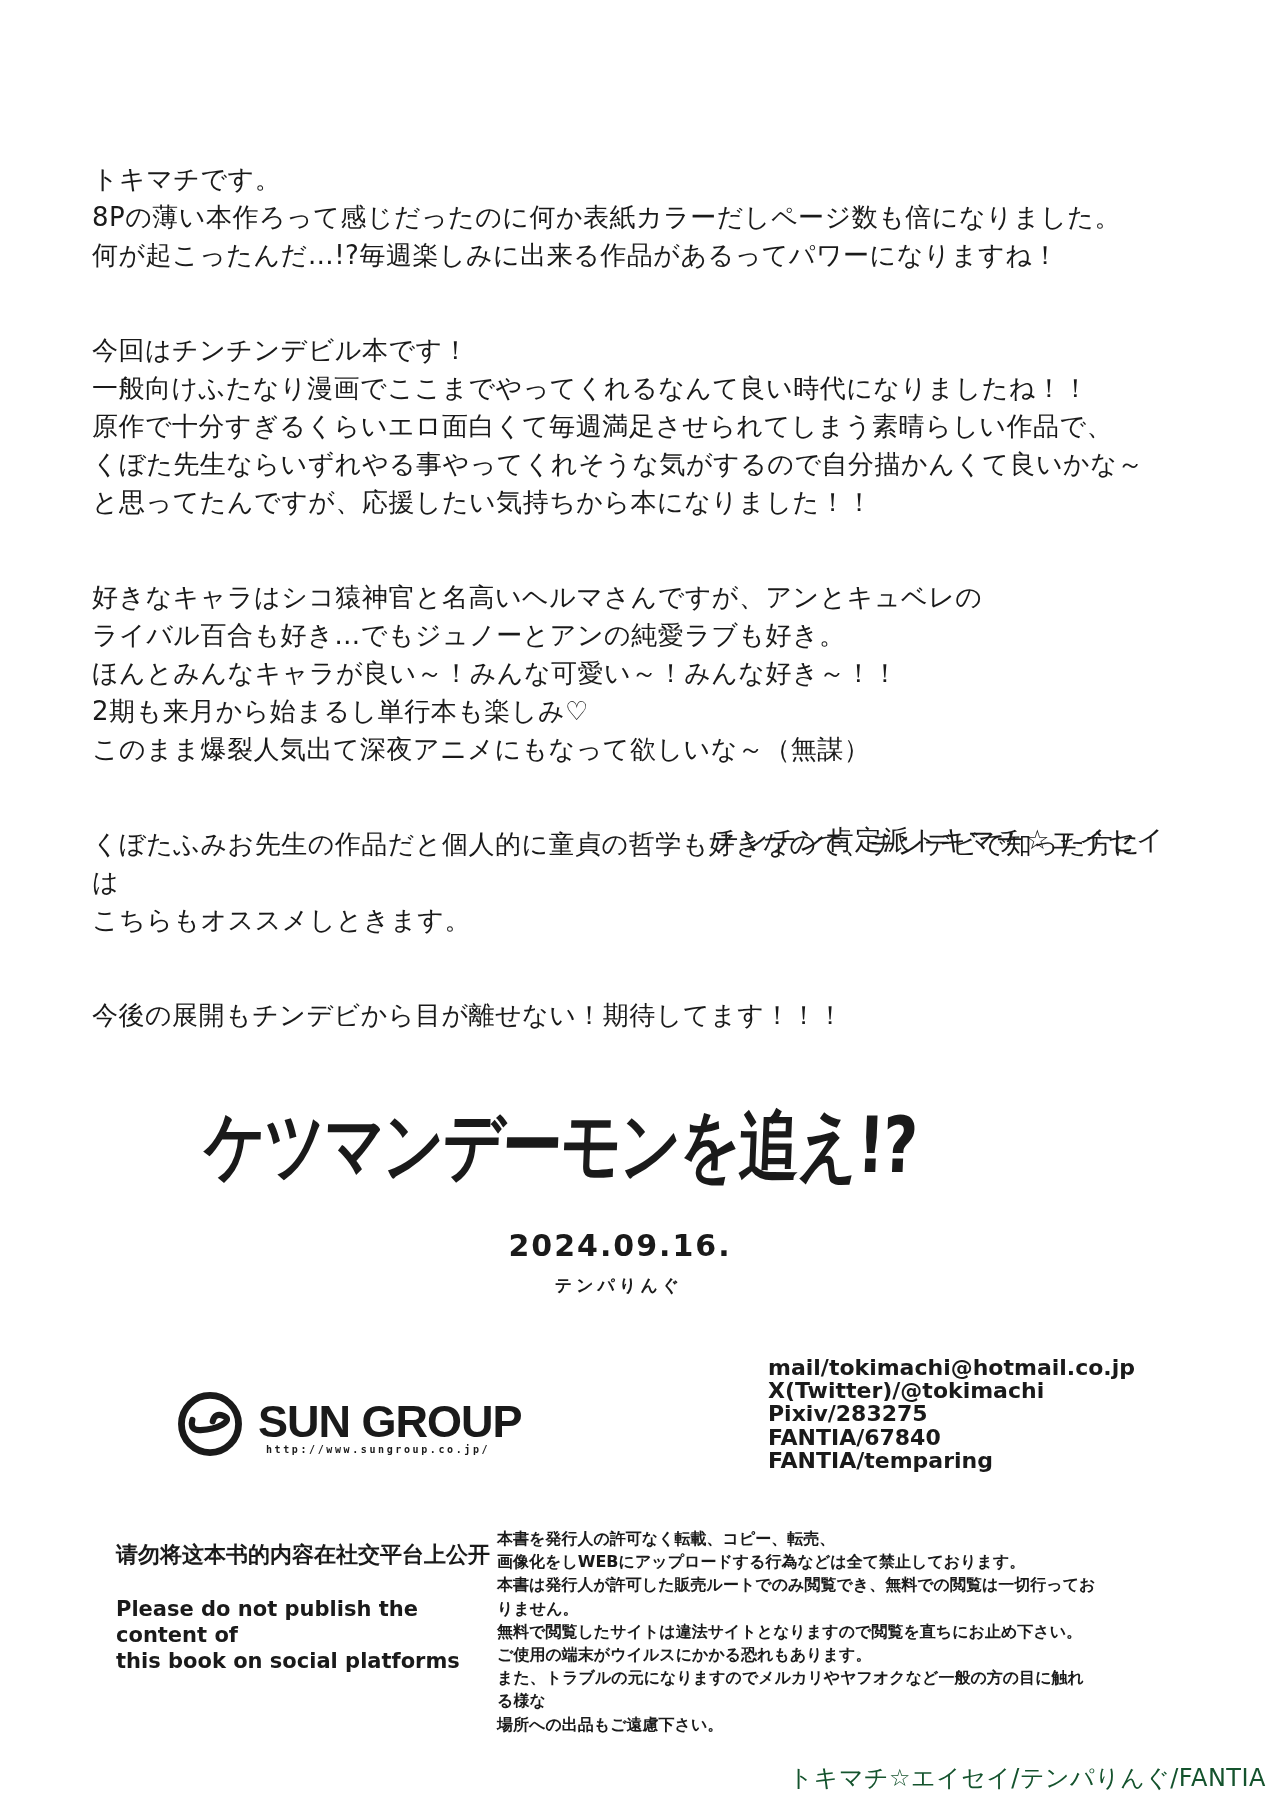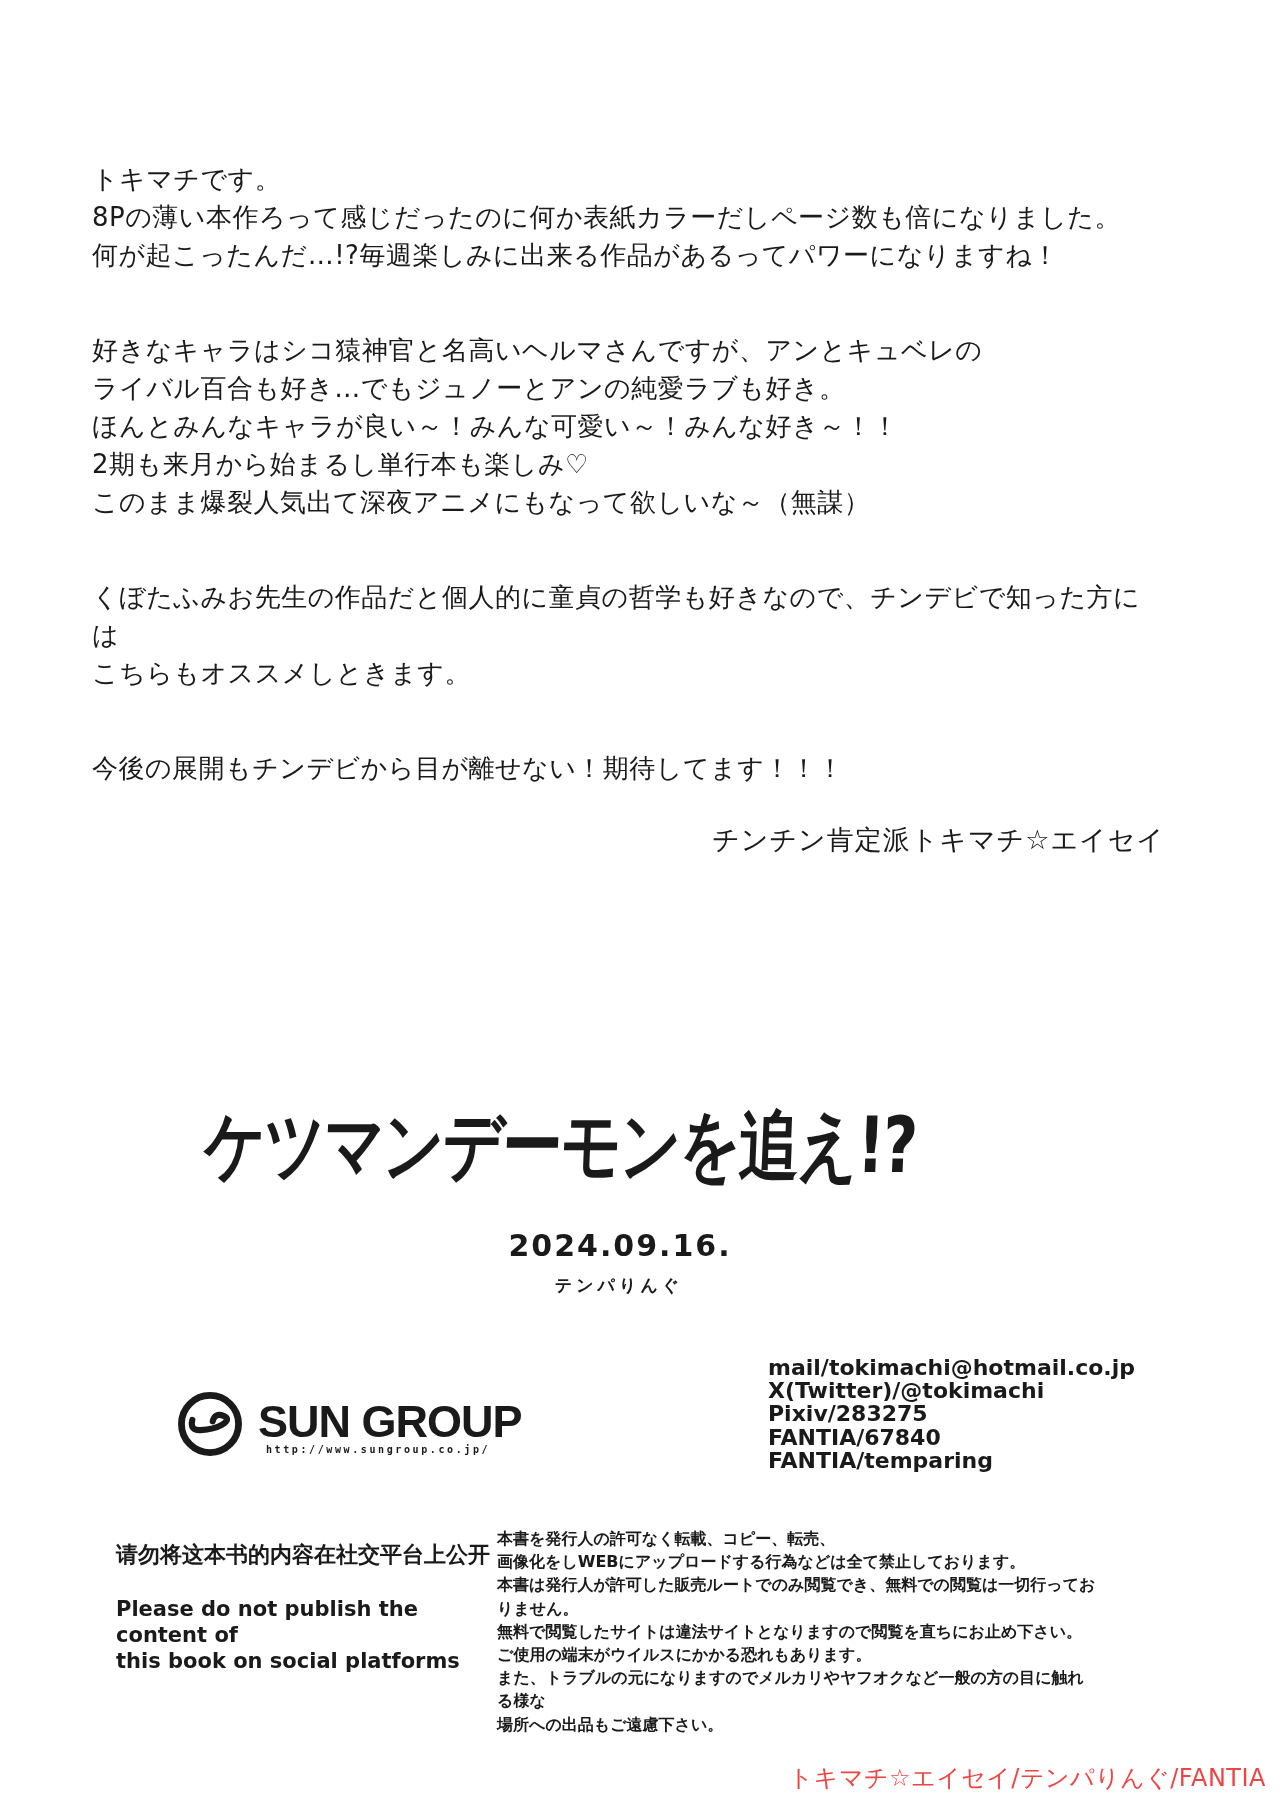--- a/index.html
+++ b/index.html
@@ -82,20 +82,25 @@
 </style>
 </head>
 <body>
 
 <div class="page">
 
   <div class="afterword pre">
     <p>トキマチです。
 8Pの薄い本作ろって感じだったのに何か表紙カラーだしページ数も倍になりました。
 何が起こったんだ…!?毎週楽しみに出来る作品があるってパワーになりますね！</p>
+    <p>今回はチンチンデビル本です！
+一般向けふたなり漫画でここまでやってくれるなんて良い時代になりましたね！！
+原作で十分すぎるくらいエロ面白くて毎週満足させられてしまう素晴らしい作品で、
+くぼた先生ならいずれやる事やってくれそうな気がするので自分描かんくて良いかな～
+と思ってたんですが、応援したい気持ちから本になりました！！</p>
     <p>好きなキャラはシコ猿神官と名高いヘルマさんですが、アンとキュベレの
 ライバル百合も好き…でもジュノーとアンの純愛ラブも好き。
 ほんとみんなキャラが良い～！みんな可愛い～！みんな好き～！！
 2期も来月から始まるし単行本も楽しみ♡
 このまま爆裂人気出て深夜アニメにもなって欲しいな～（無謀）</p>
     <p>くぼたふみお先生の作品だと個人的に童貞の哲学も好きなので、チンデビで知った方には
 こちらもオススメしときます。</p>
     <p>今後の展開もチンデビから目が離せない！期待してます！！！</p>
   </div>
 
@@ -127,15 +132,15 @@
   <div class="notice-en pre">Please do not publish the content of
 this book on social platforms</div>
   <div class="notice-jp pre">本書を発行人の許可なく転載、コピー、転売、
 画像化をしWEBにアップロードする行為などは全て禁止しております。
 本書は発行人が許可した販売ルートでのみ閲覧でき、無料での閲覧は一切行っておりません。
 無料で閲覧したサイトは違法サイトとなりますので閲覧を直ちにお止め下さい。
 ご使用の端末がウイルスにかかる恐れもあります。
 また、トラブルの元になりますのでメルカリやヤフオクなど一般の方の目に触れる様な
 場所への出品もご遠慮下さい。</div>
 
-  <div class="watermark" style="color: #ef4444;">トキマチ☆エイセイ/テンパりんぐ/FANTIA</div>
+  <div class="watermark" style="color: #14532d;">トキマチ☆エイセイ/テンパりんぐ/FANTIA</div>
 
 </div>
 
 </body></html>

